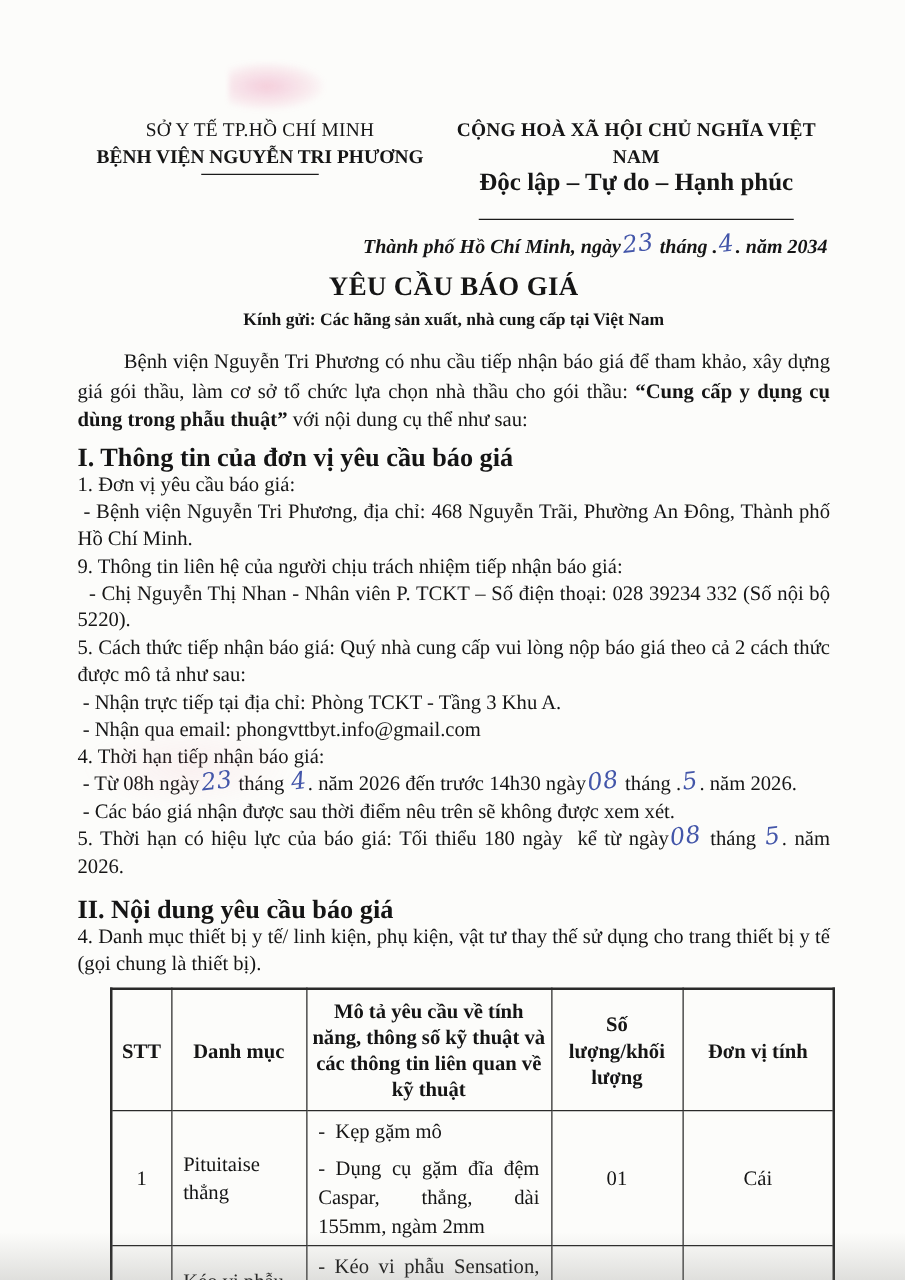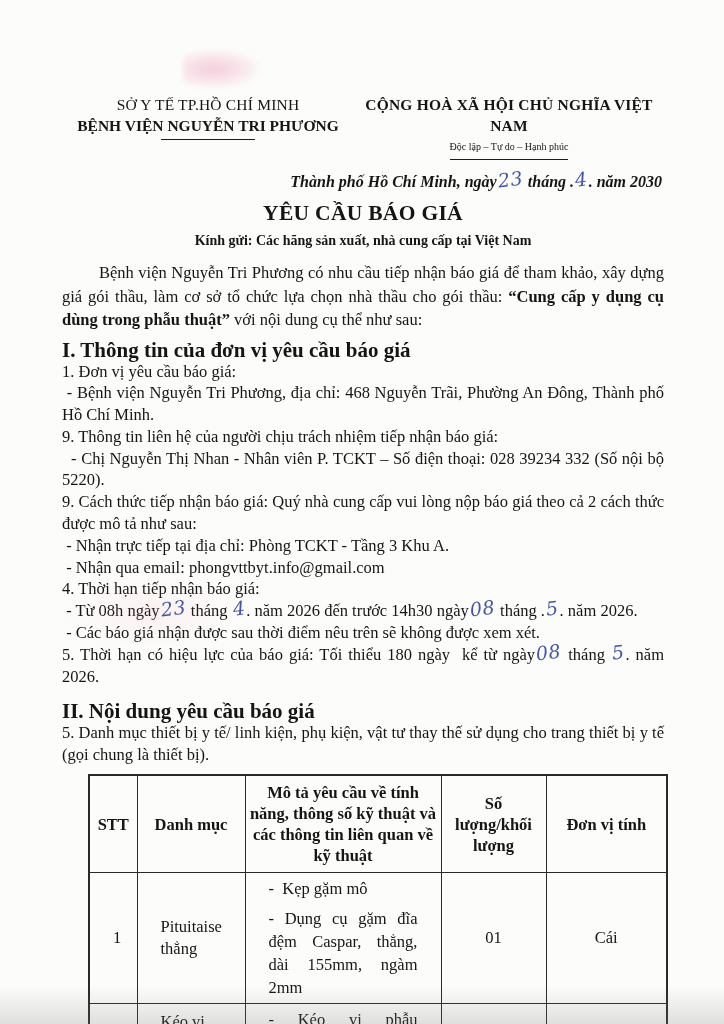--- a/index.html
+++ b/index.html
@@ -15,22 +15,22 @@
   .content { padding:94px 60px 0 62px; }
 
   
   .hdr { display:flex; }
   .hdr-left { width:292px; text-align:center; }
   .hdr-right { flex:1; text-align:center; }
   .hdr-line1 { font-size:15.5px; line-height:21px; letter-spacing:.2px; }
   .hdr-line2 { font-size:15.5px; font-weight:bold; line-height:21px; }
   .hdr-rule-left { width:94px; border-top:1.8px solid #1b1b1b; margin:3px auto 0; }
   .hdr-right .hdr-line1 { font-weight:bold; }
-  .motto { display:inline-block; font-size:10px; font-weight:normal; line-height:21px;
-           border-bottom:1.6px solid #1b1b1b; padding-bottom:2px; }
+  .motto { display:inline-block; font-size:20px; font-weight:bold; line-height:21px;
+           border-bottom:1.6px solid #1b1b1b; padding-bottom:18px; }
 
   
   .dateline {
     margin-top:11px; text-align:right; padding-right:2px;
     font-size:16px; font-weight:bold; font-style:italic; line-height:22px;
     white-space:pre-wrap;
   }
 
   
   .hw {
@@ -58,21 +58,21 @@
   
   table.items {
     border-collapse:collapse; table-layout:fixed;
     width:578px; margin:8px 0 0 26px;
     border:2px solid #2a2a2a;
     font-size:16.5px;
   }
   table.items th, table.items td {
     border:1.4px solid #2a2a2a;
     vertical-align:middle;
-    padding:4px 23px;
+    padding:4px 9px;
   }
   table.items th { font-weight:bold; text-align:center; line-height:21px; padding:6px 4px; }
   td.c { text-align:center; }
   td.name-cell { padding-left:11px; line-height:22px; }
   td.desc-cell { line-height:23px; padding:8px 9px; }
   .desc-line { text-align:left; white-space:pre-wrap; }
   .desc-line + .desc-line { margin-top:7px; text-align:justify; }
   .desc-just { text-align:justify; white-space:pre-wrap; }
 
   
@@ -106,42 +106,42 @@
         <div class="hdr-line1">SỞ Y TẾ TP.HỒ CHÍ MINH</div>
         <div class="hdr-line2">BỆNH VIỆN NGUYỄN TRI PHƯƠNG</div>
         <div class="hdr-rule-left"></div>
       </div>
       <div class="hdr-right">
         <div class="hdr-line1">CỘNG HOÀ XÃ HỘI CHỦ NGHĨA VIỆT NAM</div>
         <span class="motto">Độc lập – Tự do – Hạnh phúc</span>
       </div>
     </div>
 
-    <div class="dateline"><span>Thành phố Hồ Chí Minh, ngày</span><span class="hw">23</span><span> tháng .</span><span class="hw">4</span><span>. năm 2030</span></div>
+    <div class="dateline"><span>Thành phố Hồ Chí Minh, ngày</span><span class="hw">23</span><span> tháng .</span><span class="hw">4</span><span>. năm 2034</span></div>
 
     <div class="doc-title">YÊU CẦU BÁO GIÁ</div>
     <div class="doc-subtitle">Kính gửi: Các hãng sản xuất, nhà cung cấp tại Việt Nam</div>
 
     <div class="para"><span>Bệnh viện Nguyễn Tri Phương có nhu cầu tiếp nhận báo giá để tham khảo, xây dựng giá gói thầu, làm cơ sở tổ chức lựa chọn nhà thầu cho gói thầu: </span><span class="b">“Cung cấp y dụng cụ dùng trong phẫu thuật”</span><span> với nội dung cụ thể như sau:</span></div>
 
     <div class="sec-heading">I. Thông tin của đơn vị yêu cầu báo giá</div>
     <div class="ln">1. Đơn vị yêu cầu báo giá:</div>
     <div class="ln"> - Bệnh viện Nguyễn Tri Phương, địa chỉ: 468 Nguyễn Trãi, Phường An Đông, Thành phố Hồ Chí Minh.</div>
     <div class="ln">9. Thông tin liên hệ của người chịu trách nhiệm tiếp nhận báo giá:</div>
     <div class="ln">  - Chị Nguyễn Thị Nhan - Nhân viên P. TCKT – Số điện thoại: 028 39234 332 (Số nội bộ 5220).</div>
-    <div class="ln">9. Cách thức tiếp nhận báo giá: Quý nhà cung cấp vui lòng nộp báo giá theo cả 2 cách thức được mô tả như sau:</div>
+    <div class="ln">5. Cách thức tiếp nhận báo giá: Quý nhà cung cấp vui lòng nộp báo giá theo cả 2 cách thức được mô tả như sau:</div>
     <div class="ln"> - Nhận trực tiếp tại địa chỉ: Phòng TCKT - Tầng 3 Khu A.</div>
     <div class="ln"> - Nhận qua email: phongvttbyt.info@gmail.com</div>
     <div class="ln">4. Thời hạn tiếp nhận báo giá:</div>
     <div class="ln"><span> - Từ 08h ngày</span><span class="hw">23</span><span> tháng </span><span class="hw">4</span><span>. năm 2026 đến trước 14h30 ngày</span><span class="hw">08</span><span> tháng .</span><span class="hw">5</span><span>. năm 2026.</span></div>
     <div class="ln"> - Các báo giá nhận được sau thời điểm nêu trên sẽ không được xem xét.</div>
     <div class="ln"><span>5. Thời hạn có hiệu lực của báo giá: Tối thiểu 180 ngày  kể từ ngày</span><span class="hw">08</span><span> tháng </span><span class="hw">5</span><span>. năm 2026.</span></div>
 
     <div class="sec-heading sec2-heading">II. Nội dung yêu cầu báo giá</div>
-    <div class="ln">5. Danh mục thiết bị y tế/ linh kiện, phụ kiện, vật tư thay thế sử dụng cho trang thiết bị y tế (gọi chung là thiết bị).</div>
+    <div class="ln">4. Danh mục thiết bị y tế/ linh kiện, phụ kiện, vật tư thay thế sử dụng cho trang thiết bị y tế (gọi chung là thiết bị).</div>
 
     <table class="items">
       <colgroup>
         <col style="width:48px">
           <col style="width:108px">
           <col style="width:196px">
           <col style="width:105px">
           <col style="width:121px">
       </colgroup>
       <thead>

